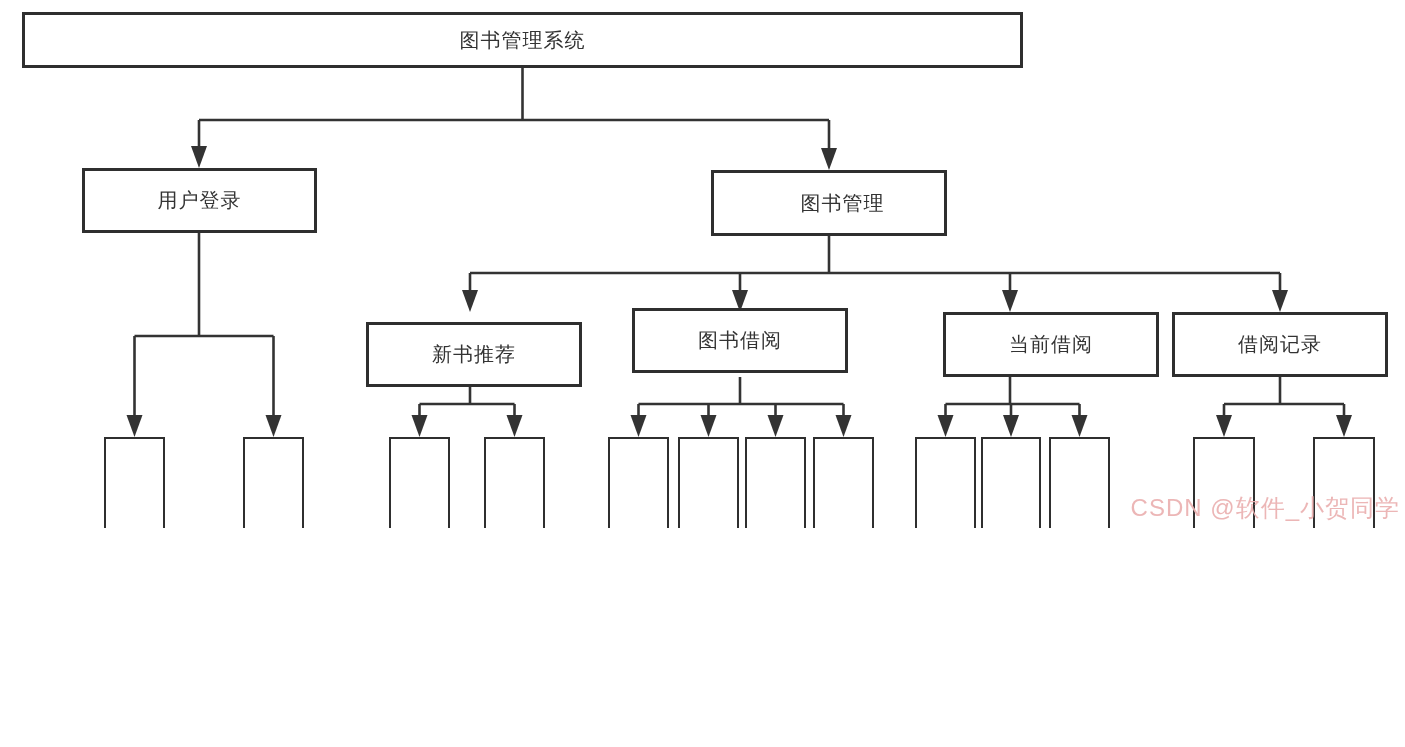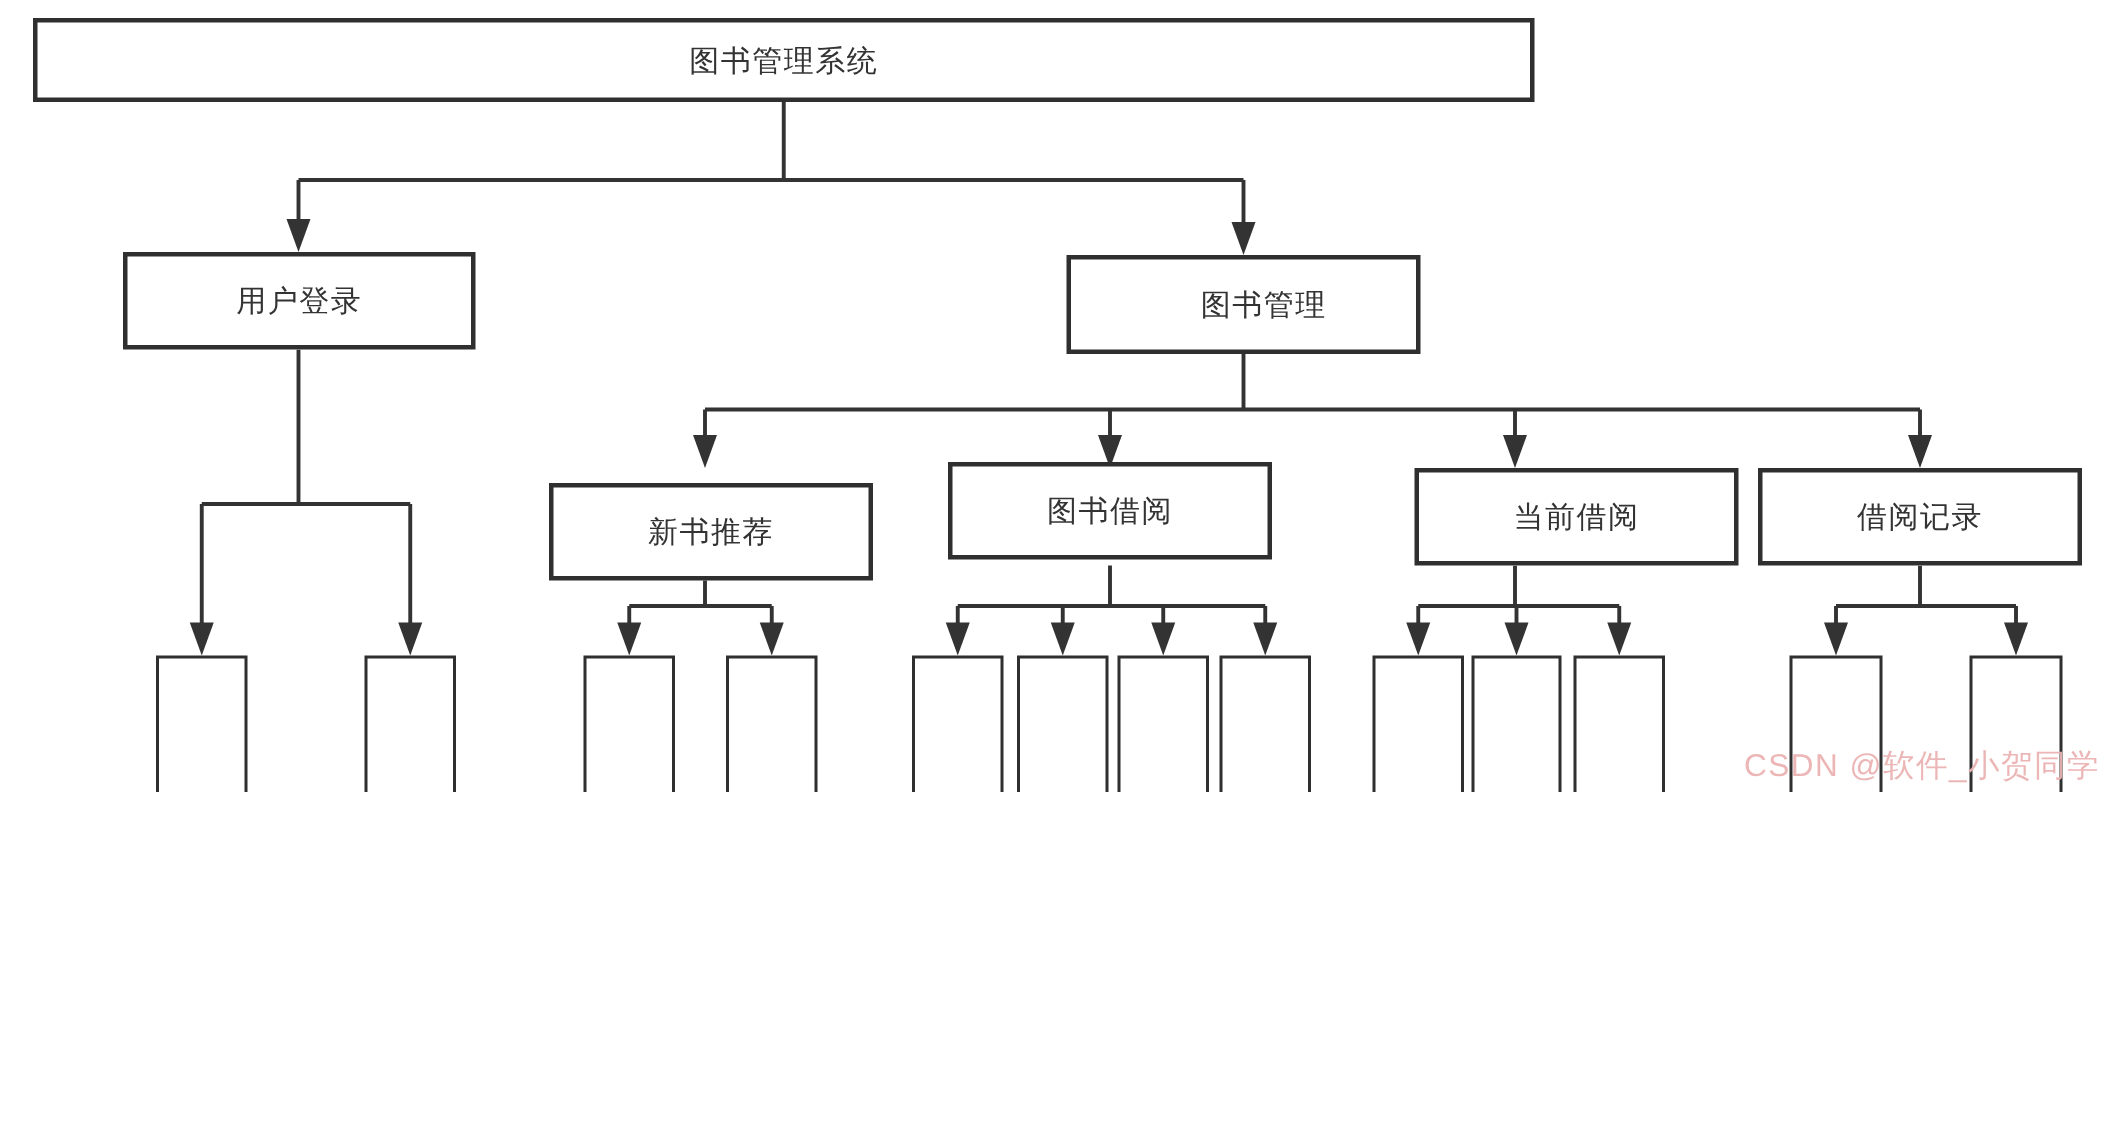--- a/index.html
+++ b/index.html
@@ -41,21 +41,21 @@
     writing-mode: vertical-rl;
     text-orientation: mixed;
     letter-spacing: 7px;
     font-size: 20px;
     line-height: 1;
   }
   .watermark {
     position: absolute;
     right: 5px;
     bottom: 4px;
-    font-size: 21px;
+    font-size: 24px;
     color: rgba(235, 178, 178, 0.95);
     z-index: 3;
     letter-spacing: 1px;
     white-space: nowrap;
   }
 </style>
 </head>
 <body>
 
 <div class="canvas">

